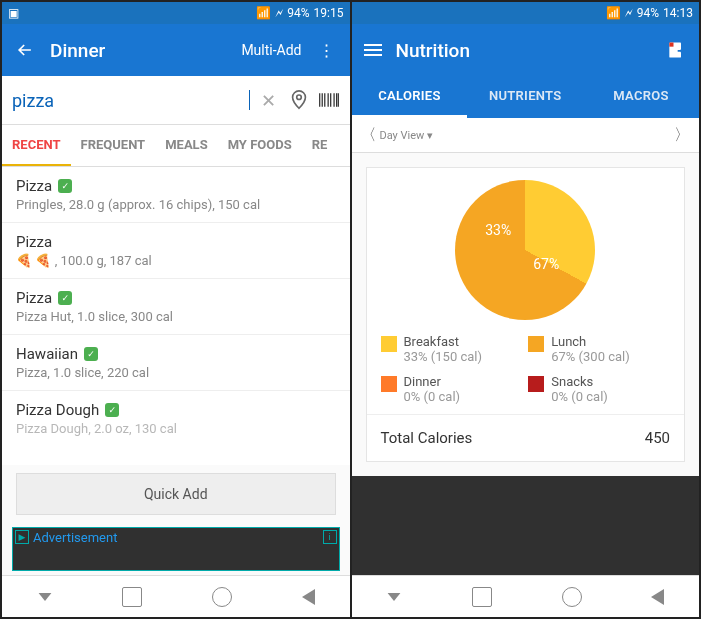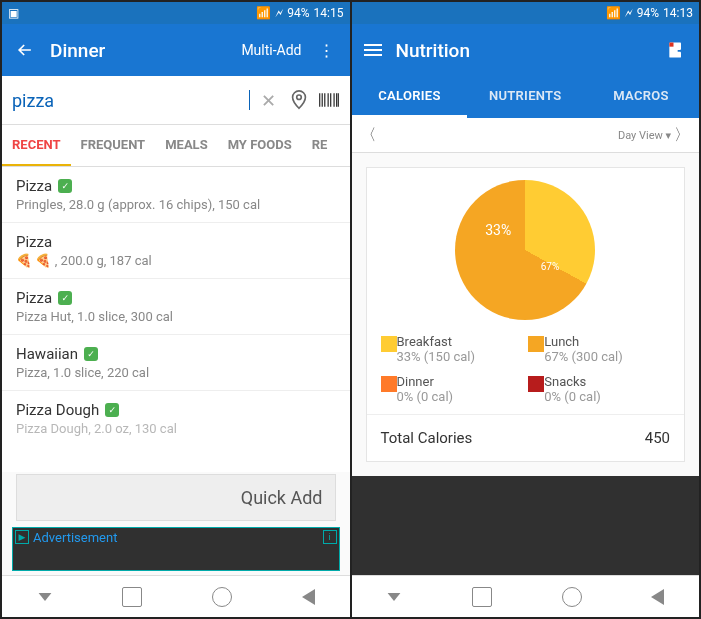--- a/index.html
+++ b/index.html
@@ -18,62 +18,62 @@
   .searchbox input{flex:1;border:none;outline:none;font-size:18px;color:#0a63b8}
   .cursor{border-right:1.5px solid #0a63b8;height:20px;margin-left:-2px}
   .tabs{display:flex;background:#fff;border-bottom:1px solid #ddd;overflow:hidden}
   .tab{padding:12px 10px;font-size:13px;font-weight:700;color:#888;white-space:nowrap}
   .tab.active{color:#ef4444;border-bottom:2px solid #eab308}
   .list{flex:1;overflow:hidden;background:#fff}
   .item{padding:10px 14px;border-bottom:1px solid #eee}
   .item .nm{font-size:15px;color:#333;display:flex;align-items:center;gap:6px}
   .item .dt{font-size:13px;color:#888;margin-top:2px}
   .verify{width:14px;height:14px;background:#4caf50;border-radius:3px;display:inline-flex;align-items:center;justify-content:center;color:#fff;font-size:9px}
-  .quickadd{margin:2px 14px;background:#eee;text-align:right;padding:12px;font-size:18px;color:#555;border:1px solid #ddd}
+  .quickadd{margin:8px 14px;background:#eee;text-align:center;padding:12px;font-size:14px;color:#555;border:1px solid #ddd}
   .ad{margin:4px 10px 4px;height:44px;background:#303030;border:1px solid #0aa;position:relative}
   .ad .lbl{position:absolute;top:2px;left:2px;color:#29e;font-size:13px;}
   .ad .x{position:absolute;top:2px;right:2px;width:14px;height:14px;border:1px solid #0aa;color:#0aa;font-size:9px;display:flex;align-items:center;justify-content:center}
   .navbar{height:42px;background:#fff;border-top:1px solid #ddd;display:flex;align-items:center;justify-content:space-around}
   .navbtn{width:20px;height:20px;border:1.5px solid #888}
   .nav-sq{border-radius:2px}
   .nav-ci{border-radius:50%}
   .nav-tr{width:0;height:0;border:none;border-top:8px solid transparent;border-bottom:8px solid transparent;border-right:13px solid #888}
   .nav-dn{width:0;height:0;border:none;border-left:8px solid transparent;border-right:8px solid transparent;border-top:10px solid #888}
   
   .tabs2{display:flex;background:#1976d2;color:#dce8f5}
   .tab2{flex:1;text-align:center;padding:12px 16px;font-size:13px;font-weight:600;letter-spacing:.3px}
   .tab2.active{color:#fff;border-bottom:3px solid #fff}
   .daterow{display:flex;align-items:center;background:#fff;border-bottom:1px solid #ddd;padding:6px}
-  .daterow .mid{flex:1;text-align:right}
+  .daterow .mid{flex:1;text-align:left}
   .daterow .sm{font-size:11px;color:#888}
   .daterow .lg{font-size:16px;color:#333}
   .card{margin:14px;background:#fff;border:1px solid #e5e5e5;padding:6px 14px 8px}
   .pie{width:140px;height:140px;border-radius:50%;margin:6px auto 14px;position:relative;background:conic-gradient(#ffcc33 0 33%,#f5a623 33% 100%)}
   .pct1{position:absolute;left:30px;top:42px;color:#fff;font-size:14px}
-  .pct2{position:absolute;right:36px;bottom:48px;color:#fff;font-size:10px}
+  .pct2{position:absolute;right:36px;bottom:48px;color:#fff;font-size:14px}
   .legend{display:grid;grid-template-columns:1fr 1fr;gap:10px 6px;font-size:13px;color:#555;margin-bottom:10px}
-  .lg-item{display:flex;gap:0}
+  .lg-item{display:flex;gap:7px}
   .sw{width:16px;height:16px;margin-top:2px;flex-shrink:0}
   .totrow{display:flex;justify-content:space-between;padding:14px;border-top:1px solid #eee;margin:0 -14px -8px;font-size:15px;color:#333}
   .hamb{display:inline-block;width:18px}
   .hamb span{display:block;height:2px;background:#fff;margin:3px 0}
   svg{display:block}
 </style>
 </head>
 <body>
 
 <div class="wrap">
 
   <div class="phone">
     <div class="status">
       <span style="margin-right:auto">▣</span>
       <span>📶</span>
       <span>🗲</span>
       <span>94%</span>
-      <span>14:15</span>
+      <span>19:15</span>
     </div>
     <div class="appbar">
       <span class="ico">
           <svg width="20" height="20" viewBox="0 0 24 24" fill="none" stroke="#fff" stroke-width="2">
             <path d="M19 12H5M11 18l-6-6 6-6"></path>
           </svg>
         </span>
       <span class="title">Dinner</span>
       <span class="grow"></span>
       <span class="act">Multi-Add</span>
@@ -118,21 +118,21 @@
         <div class="nm">
             <span>Pizza</span>
             <span class="verify">✓</span>
           </div>
         <div class="dt">Pringles, 28.0 g (approx. 16 chips), 150 cal</div>
       </div>
       <div class="item">
         <div class="nm">
             <span>Pizza</span>
           </div>
-        <div class="dt">🍕 🍕 , 200.0 g, 187 cal</div>
+        <div class="dt">🍕 🍕 , 100.0 g, 187 cal</div>
       </div>
       <div class="item">
         <div class="nm">
             <span>Pizza</span>
             <span class="verify">✓</span>
           </div>
         <div class="dt">Pizza Hut, 1.0 slice, 300 cal</div>
       </div>
       <div class="item">
         <div class="nm">

